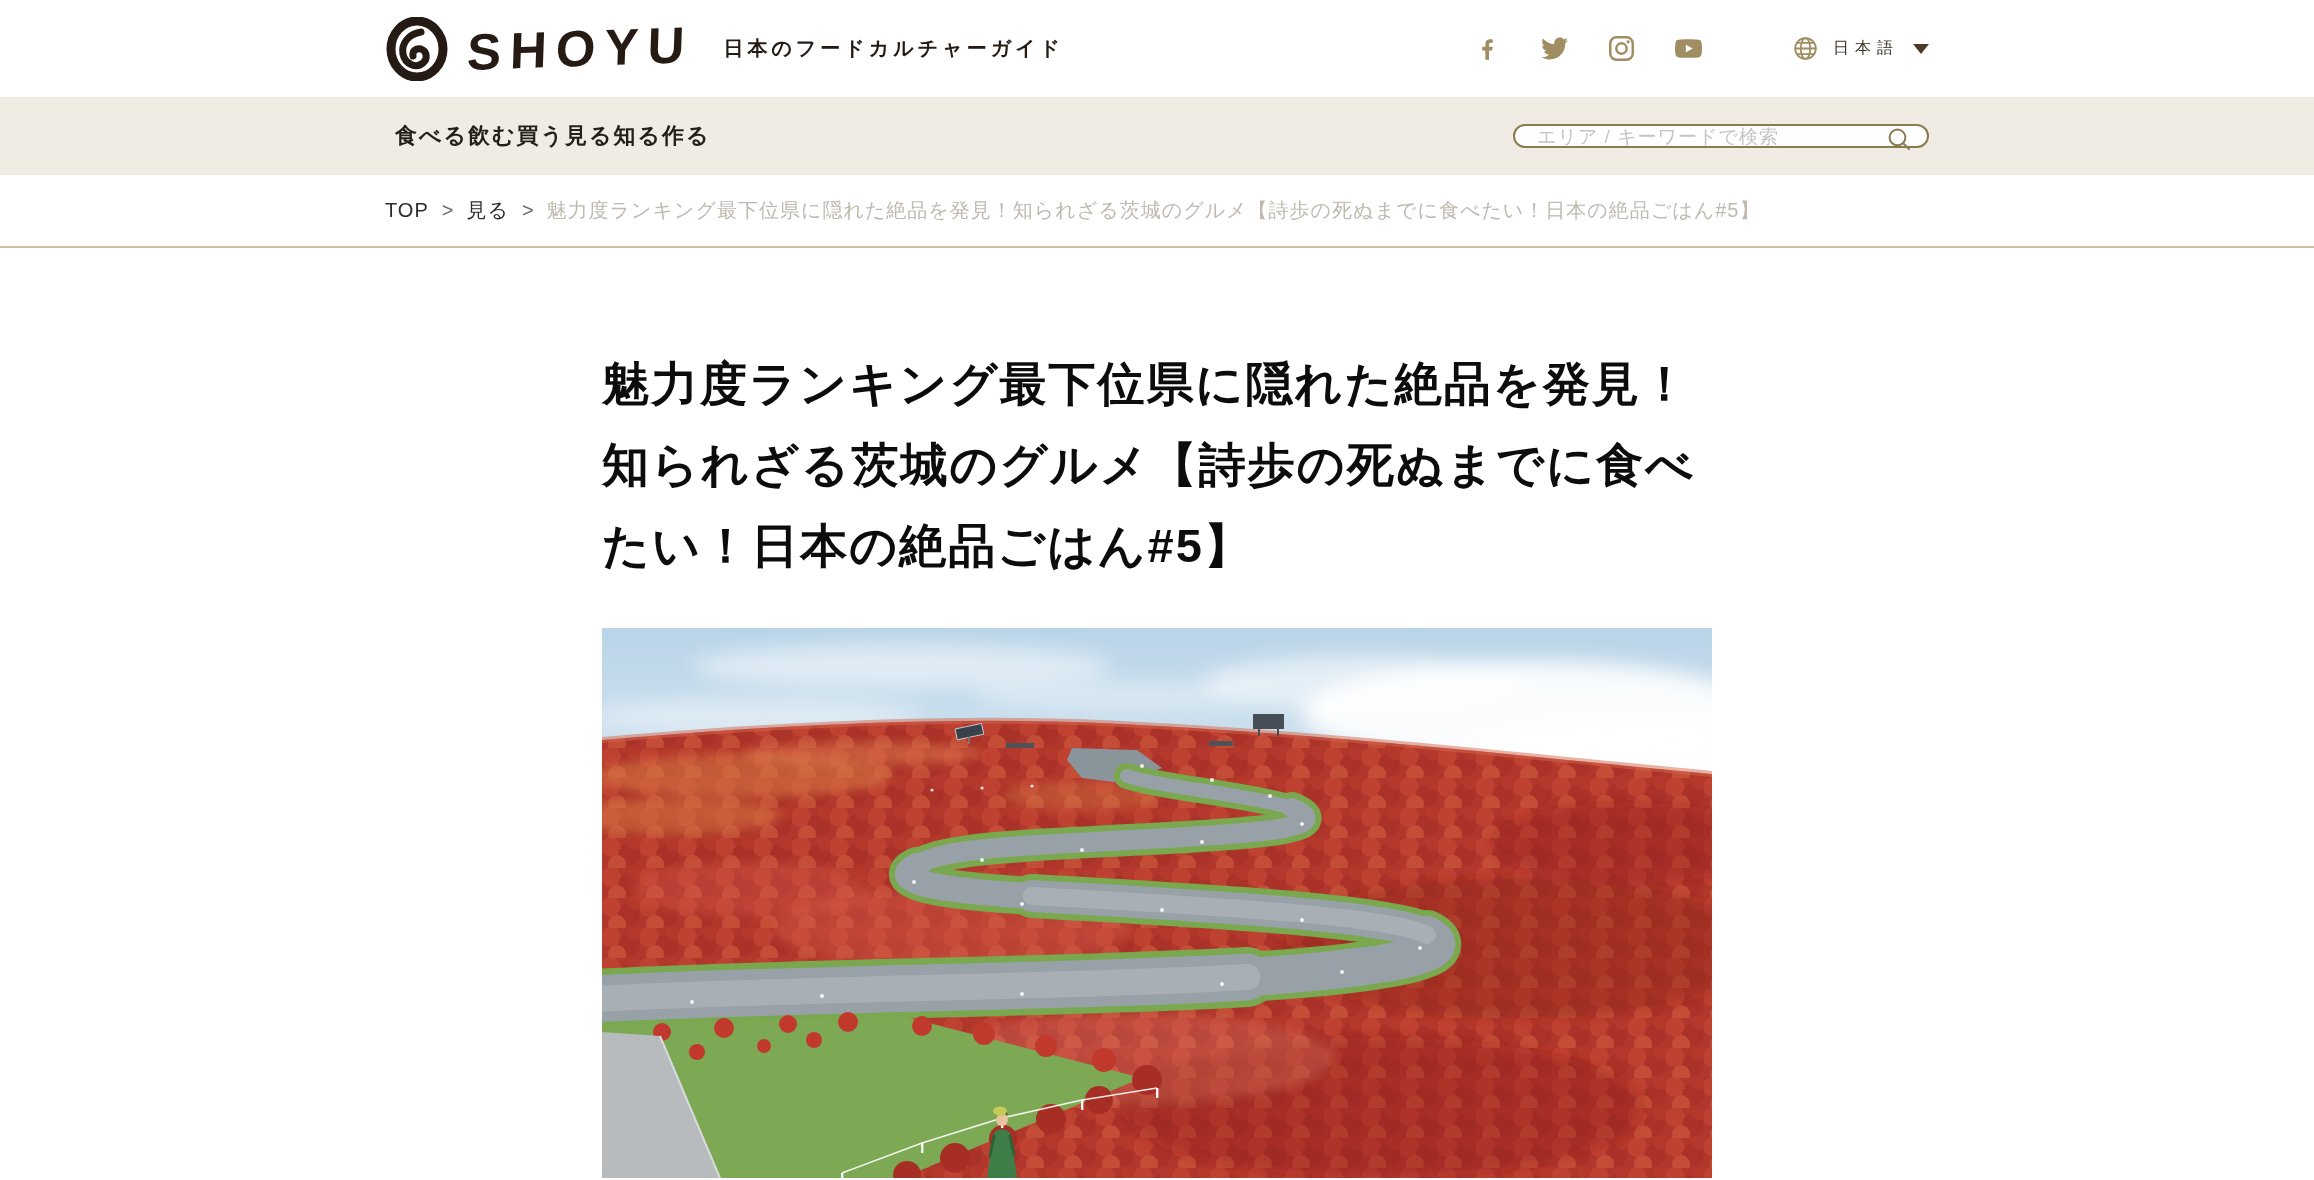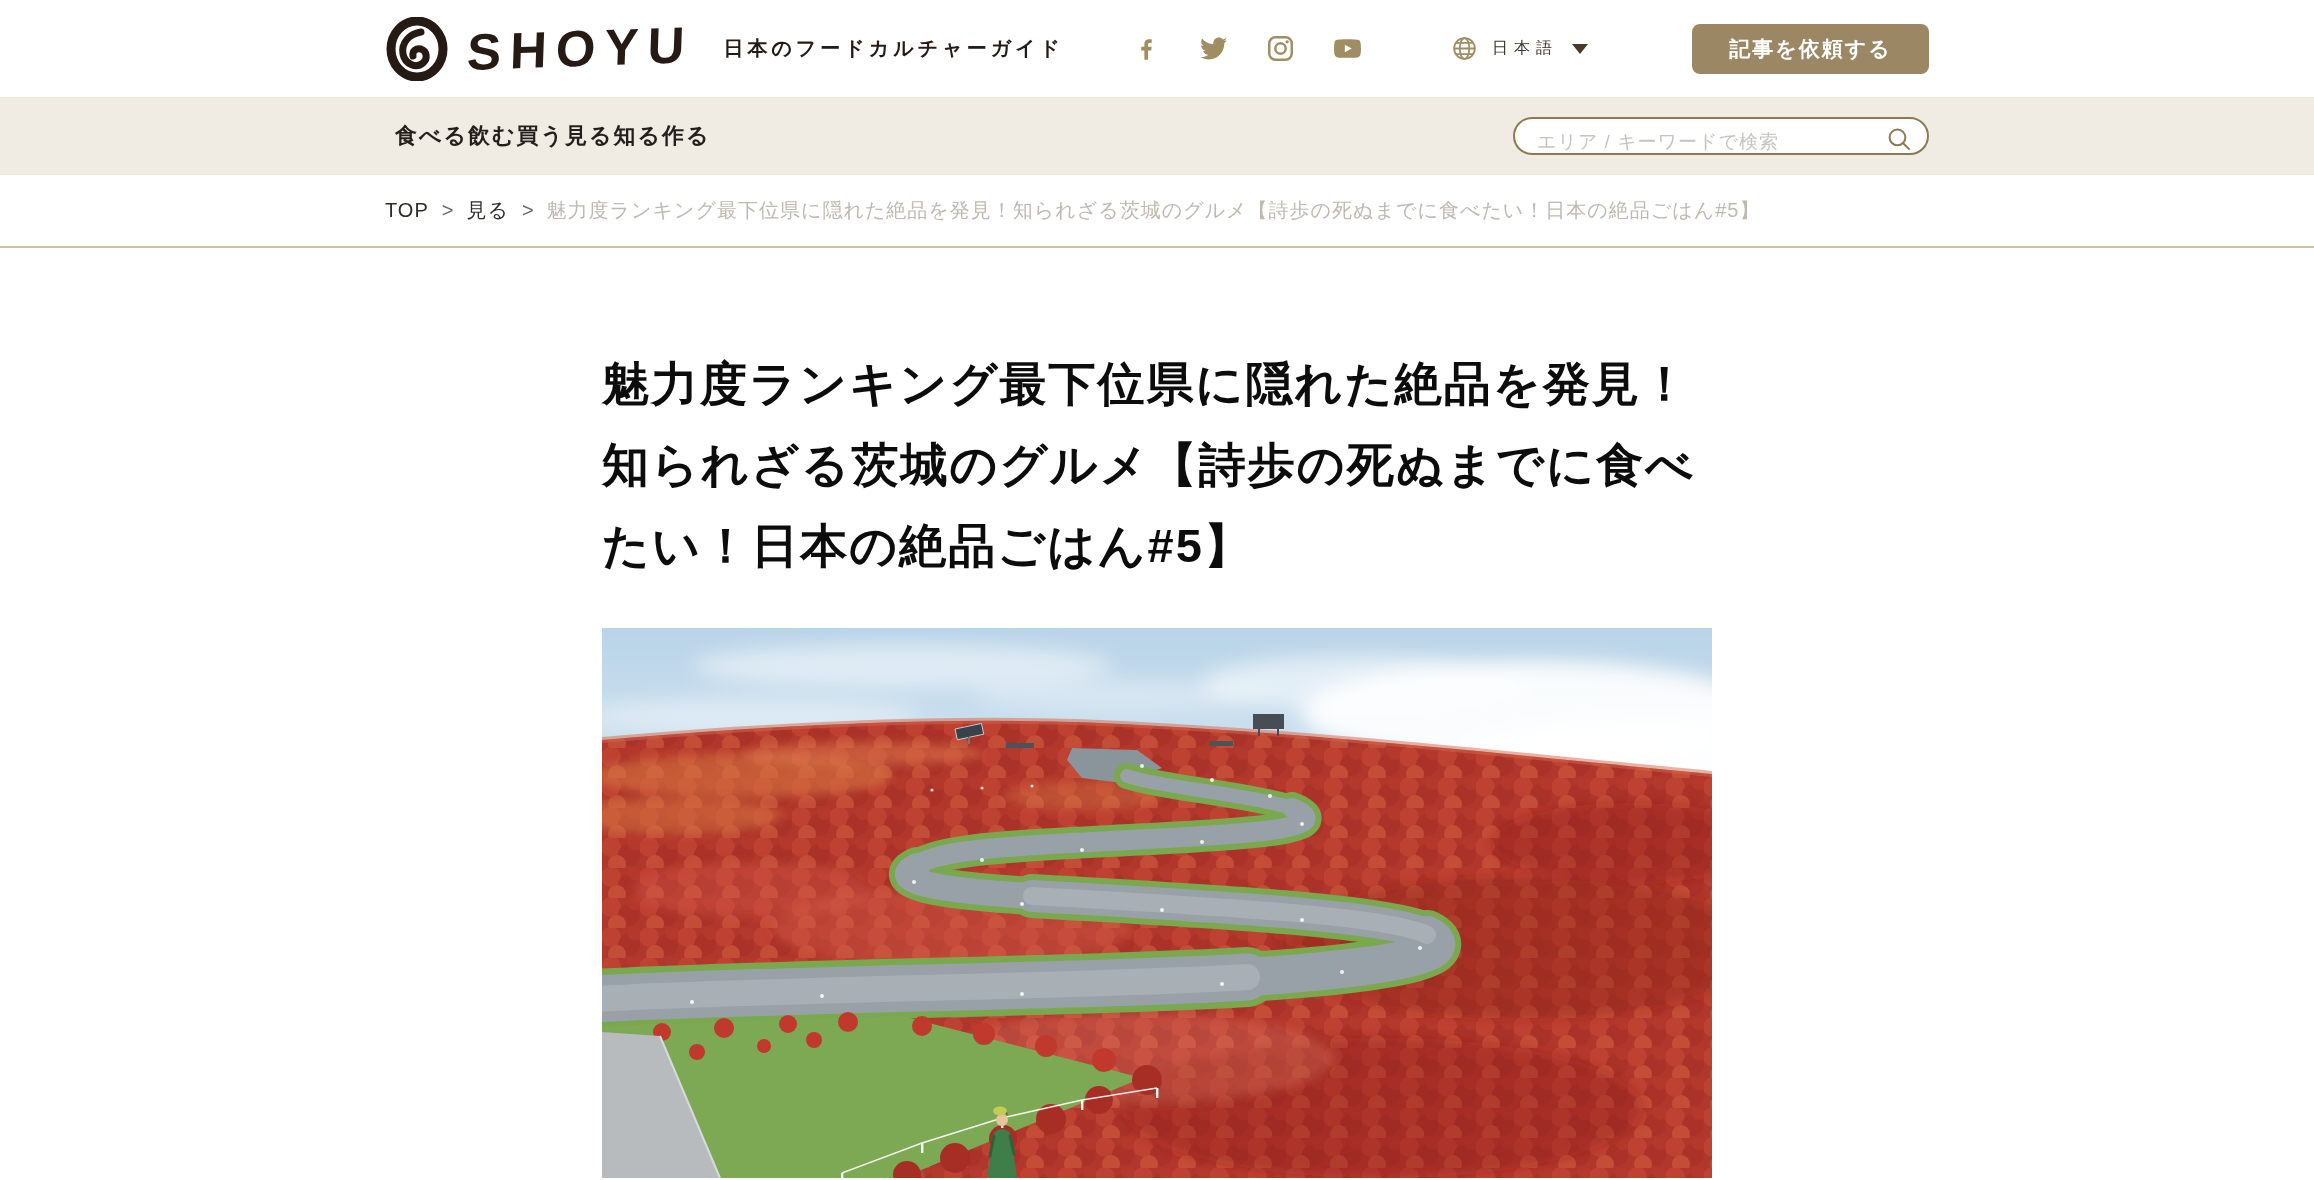--- a/index.html
+++ b/index.html
@@ -24,22 +24,22 @@
            border-top:10px solid #4b3a26; margin-left:14px; }
   .cta { margin-left:104px; width:237px; height:50px; background:#9b8763; color:#ffffff;
          font-size:21px; font-weight:700; letter-spacing:2px; border:none; border-radius:8px;
          display:flex; align-items:center; justify-content:center; cursor:pointer;
          font-family:inherit; }
 
   
   .site-nav { height:78px; background:#f0ebe3; }
   .nav-links { display:flex; width:1062px; padding-left:10px; }
   .nav-links a { font-size:22px; font-weight:700; color:#241f1b; text-decoration:none; letter-spacing:2px; }
-  .searchbox { margin-left:auto; width:416px; height:38px; background:#ffffff;
-               border:2px solid #8c7a52; border-radius:22px; display:flex; align-items:flex-end;
+  .searchbox { margin-left:auto; width:416px; height:24px; background:#ffffff;
+               border:2px solid #8c7a52; border-radius:22px; display:flex; align-items:flex-start;
                padding:0 14px 0 22px; }
   .searchbox input { flex:1; border:none; outline:none; background:transparent;
                      font-size:19px; color:#3a3a3a; letter-spacing:1px; font-family:inherit; }
   .searchbox input::placeholder { color:#c6c4c0; }
   .searchbox svg { width:27px; height:27px; color:#8c7a52; flex:0 0 auto; cursor:pointer; }
 
   
   .crumb-bar { height:73px; background:#ffffff; border-bottom:2px solid #cdc0a2; }
   .crumbs { display:flex; align-items:center; gap:13px; font-size:20px; white-space:nowrap; overflow:hidden; width:100%; }
   .crumbs a { color:#2e2b28; text-decoration:none; letter-spacing:1px; }
@@ -96,21 +96,20 @@
     <button class="lang">
       <svg viewBox="0 0 24 24" fill="none" stroke="currentColor" stroke-width="1.6">
         <circle cx="12" cy="12" r="9.2"></circle>
         <ellipse cx="12" cy="12" rx="4.2" ry="9.2"></ellipse>
         <path d="M2.8 12h18.4 M4.2 7h15.6 M4.2 17h15.6"></path>
       </svg>
       <span class="lang-label">日本語</span>
       <span class="caret"></span>
     </button>
 
-    <button class="cta">記事を依頼する</button>
   </div>
 </header>
 
 <nav class="site-nav">
   <div class="container">
     <div class="nav-links">
       <a>食べる</a>
       <a>飲む</a>
       <a>買う</a>
       <a>見る</a>

